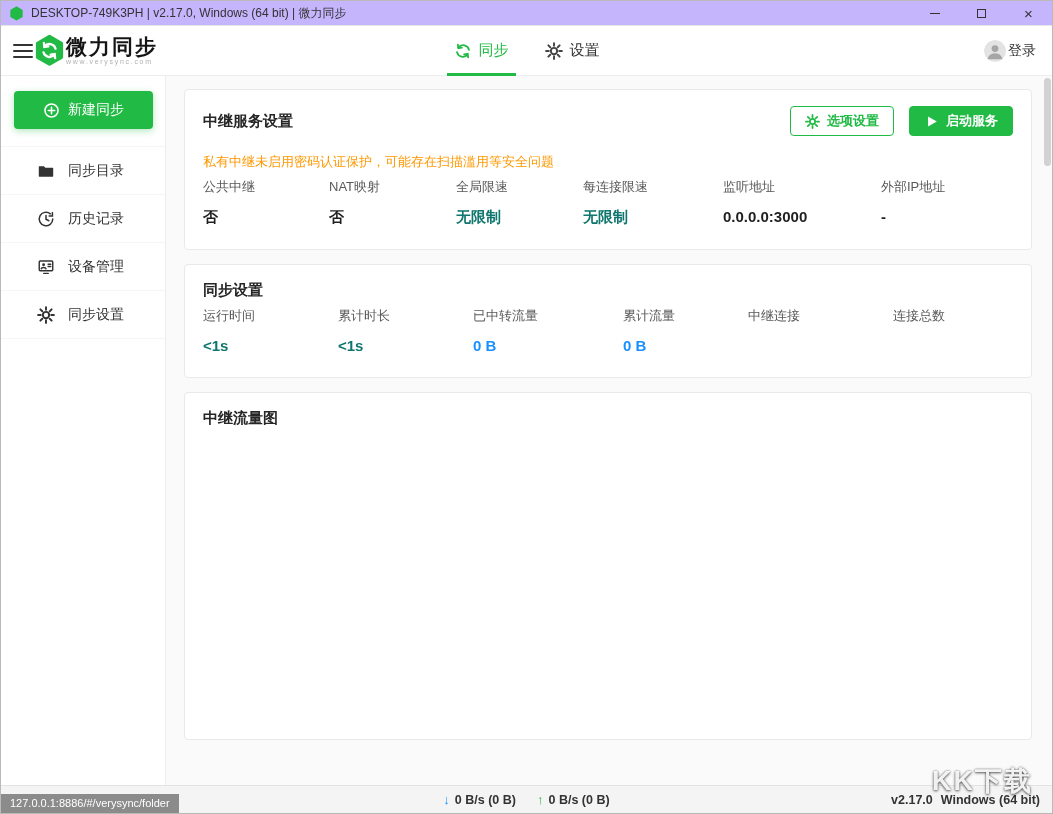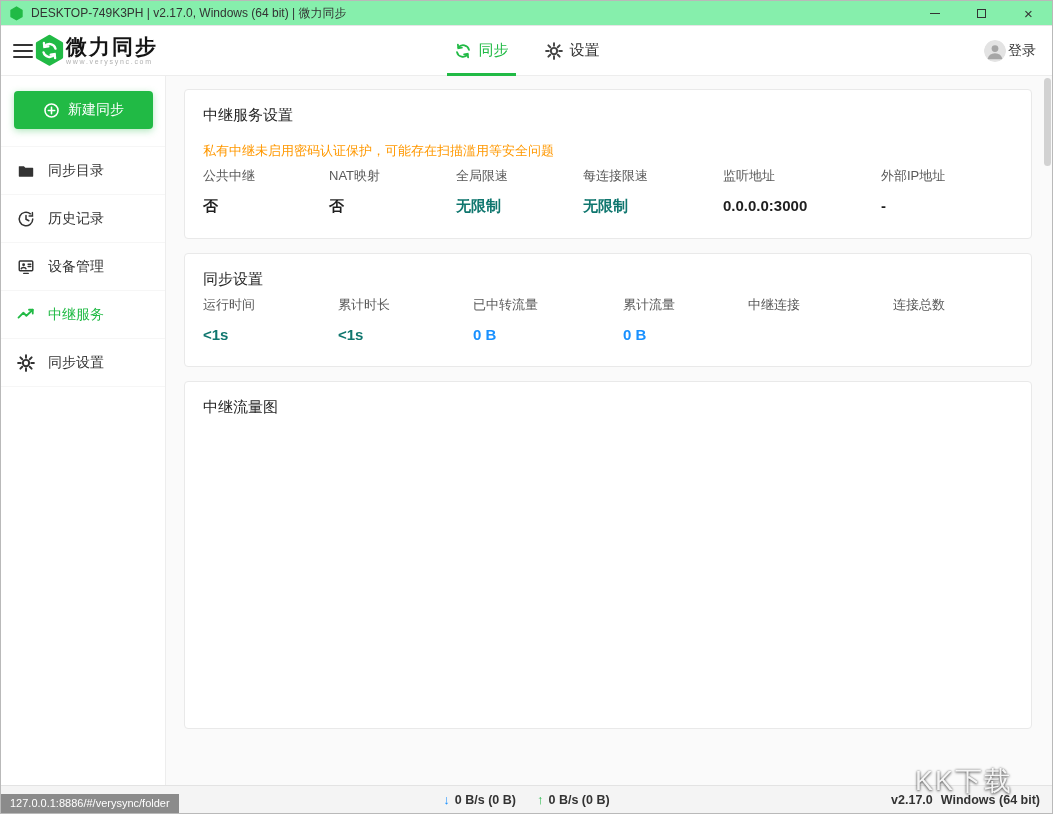--- a/index.html
+++ b/index.html
@@ -1,21 +1,21 @@
 <!DOCTYPE html>
 <html><head>
 <meta charset="utf-8">
 <style>
   *{box-sizing:border-box;margin:0;padding:0}
   html,body{width:1053px;height:814px;overflow:hidden}
   body{font-family:"Liberation Sans","DejaVu Sans",sans-serif;color:#333;background:#fff;position:relative}
   .window{width:1053px;height:814px;display:flex;flex-direction:column;border:1px solid #b9b9b9;position:relative;background:#fff}
 
   
-  .titlebar{height:25px;background:#86efac;border-bottom:1px solid #e6e6e6;display:flex;align-items:center;padding-left:8px;flex:0 0 auto}
+  .titlebar{height:25px;background:#c4b5fd;border-bottom:1px solid #e6e6e6;display:flex;align-items:center;padding-left:8px;flex:0 0 auto}
   .titlebar .app-ico{width:15px;height:15px;margin-right:7px;display:flex}
   .titlebar .t-text{font-size:12px;color:#333}
   .win-controls{margin-left:auto;display:flex;height:100%}
   .win-btn{width:47px;height:100%;display:flex;align-items:center;justify-content:center;cursor:pointer;color:#333}
   .glyph-min{width:10px;height:1px;background:#333;display:block}
   .glyph-max{width:9px;height:9px;border:1px solid #333;display:block}
   .glyph-close{font-size:15px;line-height:1}
 
   
   .navbar{height:50px;background:#fff;border-bottom:1px solid #ededed;display:flex;align-items:stretch;position:relative;flex:0 0 auto}
@@ -35,29 +35,29 @@
   .nav-tab .gear-dark{color:#444}
   .nav-right{margin-left:auto;display:flex;align-items:center;gap:2px;padding-right:16px;font-size:14px;cursor:pointer;color:#333}
   .avatar{width:22px;height:22px;border-radius:50%;overflow:hidden;display:flex}
 
   
   .app-body{flex:1;display:flex;min-height:0;position:relative;background:#fafafa}
   .sidebar{width:165px;background:#fff;border-right:1px solid #ededed;flex:0 0 auto;padding-top:15px}
   .new-sync{display:flex;align-items:center;justify-content:center;gap:8px;width:139px;height:38px;margin:0 13px 17px;background:#21ba45;color:#fff;border:none;border-radius:4px;font-size:14px;cursor:pointer;box-shadow:0 2px 7px rgba(33,186,69,.35);font-family:inherit}
   .new-sync svg{width:17px;height:17px}
   .side-nav{border-top:1px solid #f6f6f6}
-  .side-item{display:flex;align-items:center;gap:13px;height:48px;padding-left:16px;font-size:14px;color:#333;cursor:pointer;border-bottom:1px solid #f6f6f6;background:#fff}
+  .side-item{display:flex;align-items:center;gap:13px;height:48px;padding-left:36px;font-size:14px;color:#333;cursor:pointer;border-bottom:1px solid #f6f6f6;background:#fff}
   .side-item svg{width:18px;height:18px;flex:0 0 auto}
   .side-item.active{color:#21ba45}
 
   
   .main{flex:1;padding:13px 20px 0 18px;overflow:hidden}
   .card{background:#fff;border:1px solid #e9e9e9;border-radius:4px;margin-bottom:14px;padding:16px 18px 22px}
   .card-head{display:flex;align-items:center}
-  .card-title{font-size:15px;font-weight:400;color:#262626}
+  .card-title{font-size:15px;font-weight:700;color:#262626}
   .head-actions{margin-left:auto;display:flex;gap:15px}
   .btn{display:flex;align-items:center;gap:7px;font-size:13px;border-radius:4px;padding:0 14px;height:30px;cursor:pointer;font-family:inherit;font-weight:600}
   .btn svg{width:15px;height:15px}
   .btn.outline{background:#fff;border:1px solid #21ba45;color:#21ba45}
   .btn.solid{background:#21ba45;border:1px solid #21ba45;color:#fff}
   .warning{margin-top:17px;font-size:13px;color:#ff9800}
   .stats{display:grid;margin-top:7px}
   .relay-stats{grid-template-columns:126px 127px 127px 140px 158px 1fr}
   .summary-stats{grid-template-columns:135px 135px 150px 125px 145px 1fr}
   .stat-label{font-size:13px;color:#595959}
@@ -75,21 +75,21 @@
   
   .statusbar{height:28px;background:#f4f4f4;border-top:1px solid #e3e3e3;position:relative;display:flex;align-items:center;justify-content:center;font-size:12.5px;font-weight:bold;flex:0 0 auto;color:#333}
   .status-center{display:flex;align-items:center;gap:5px}
   .arrow{font-weight:bold;font-size:13px}
   .arrow.down{color:#1890ff}
   .arrow.up{color:#21ba45;margin-left:16px}
   .status-right{position:absolute;right:12px;display:flex;gap:8px}
 
   
   .url-tooltip{position:absolute;left:0;bottom:0;background:#8b8b8b;color:#fff;font-size:11px;padding:3px 9px 4px;z-index:6}
-  .watermark{position:absolute;right:39px;bottom:14px;font-size:27px;font-weight:normal;color:rgba(255,255,255,.92);text-shadow:0 1px 3px rgba(0,0,0,.6),0 0 2px rgba(0,0,0,.45);z-index:7;letter-spacing:2px}
+  .watermark{position:absolute;right:19px;bottom:14px;font-size:27px;font-weight:bold;color:rgba(255,255,255,.92);text-shadow:0 1px 3px rgba(0,0,0,.6),0 0 2px rgba(0,0,0,.45);z-index:7;letter-spacing:2px}
 </style>
 </head>
 <body>
 
 <div class="window">
 
   <div class="titlebar">
     <span class="app-ico">
       <svg viewBox="0 0 40 40">
           <path d="M20 3l14.5 8.4v16.8L20 36.6 5.5 28.2V11.4z" fill="#21ba45" stroke="#21ba45" stroke-width="4" stroke-linejoin="round"></path>
@@ -197,27 +197,20 @@
         <div class="side-item">
           <svg viewBox="0 0 24 24" fill="none" stroke="currentColor" stroke-width="1.9" stroke-linecap="round">
             <rect x="3" y="4" width="18" height="13" rx="1.2"></rect>
             <circle cx="8.8" cy="9" r="1.9" fill="currentColor" stroke="none"></circle>
             <path d="M5.6 14.3c.5-2.1 5.9-2.1 6.4 0"></path>
             <path d="M14.8 8.3h3.6M14.8 11.3h3.6"></path>
             <path d="M9 20.5h6"></path>
           </svg>
           <span>设备管理</span>
         </div>
-        <div class="side-item active">
-          <svg viewBox="0 0 24 24" fill="none" stroke="currentColor" stroke-width="2.4" stroke-linecap="round" stroke-linejoin="round">
-            <polyline points="2 15.5 8.5 9 12.5 13 21 5"></polyline>
-              <polyline points="16 5 21 5 21 10"></polyline>
-          </svg>
-          <span>中继服务</span>
-        </div>
         <div class="side-item">
           <svg viewBox="0 0 24 24" fill="none" stroke="currentColor" stroke-width="2.6" stroke-linecap="round">
             <circle cx="12" cy="12" r="4.2"></circle>
             <line x1="12" y1="1.5" x2="12" y2="5"></line>
               <line x1="12" y1="19" x2="12" y2="22.5"></line>
             <line x1="1.5" y1="12" x2="5" y2="12"></line>
               <line x1="19" y1="12" x2="22.5" y2="12"></line>
             <line x1="4.5" y1="4.5" x2="7" y2="7"></line>
               <line x1="17" y1="17" x2="19.5" y2="19.5"></line>
             <line x1="17" y1="7" x2="19.5" y2="4.5"></line>
@@ -226,20 +219,42 @@
           <span>同步设置</span>
         </div>
       </nav>
     </aside>
 
     <main class="main">
 
       <section class="card">
         <div class="card-head">
           <h2 class="card-title">中继服务设置</h2>
+          <div class="head-actions">
+            <button class="btn outline">
+              <svg viewBox="0 0 24 24" fill="none" stroke="currentColor" stroke-width="2.8" stroke-linecap="round">
+                <circle cx="12" cy="12" r="4.2"></circle>
+                <line x1="12" y1="1.5" x2="12" y2="5"></line>
+                  <line x1="12" y1="19" x2="12" y2="22.5"></line>
+                <line x1="1.5" y1="12" x2="5" y2="12"></line>
+                  <line x1="19" y1="12" x2="22.5" y2="12"></line>
+                <line x1="4.5" y1="4.5" x2="7" y2="7"></line>
+                  <line x1="17" y1="17" x2="19.5" y2="19.5"></line>
+                <line x1="17" y1="7" x2="19.5" y2="4.5"></line>
+                  <line x1="4.5" y1="19.5" x2="7" y2="17"></line>
+              </svg>
+              <span>选项设置</span>
+            </button>
+            <button class="btn solid">
+              <svg viewBox="0 0 24 24" fill="currentColor">
+                  <path d="M6.5 4l14 8-14 8z"></path>
+                </svg>
+              <span>启动服务</span>
+            </button>
+          </div>
         </div>
         <div class="warning">私有中继未启用密码认证保护，可能存在扫描滥用等安全问题</div>
         <div class="stats relay-stats">
           <div class="stat">
             <div class="stat-label">公共中继</div>
             <div class="stat-value val-dark">否</div>
           </div>
           <div class="stat">
             <div class="stat-label">NAT映射</div>
             <div class="stat-value val-dark">否</div>

